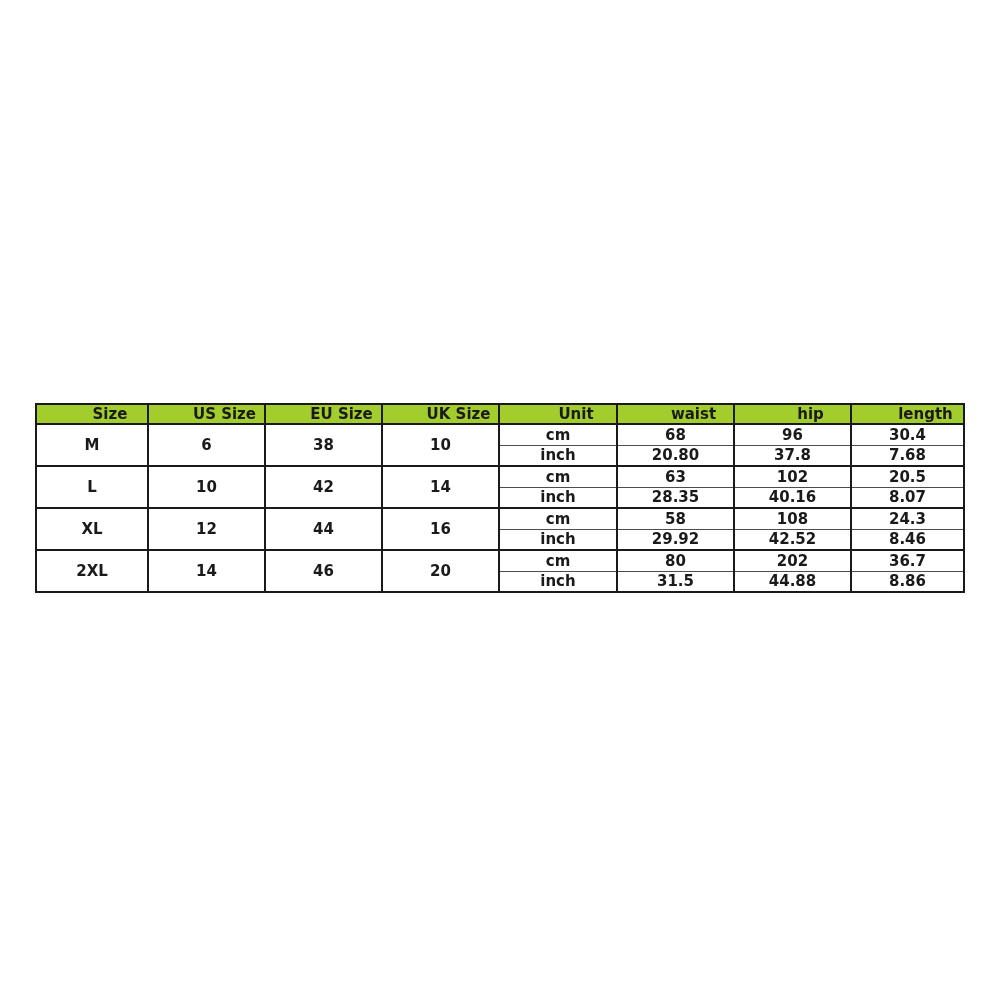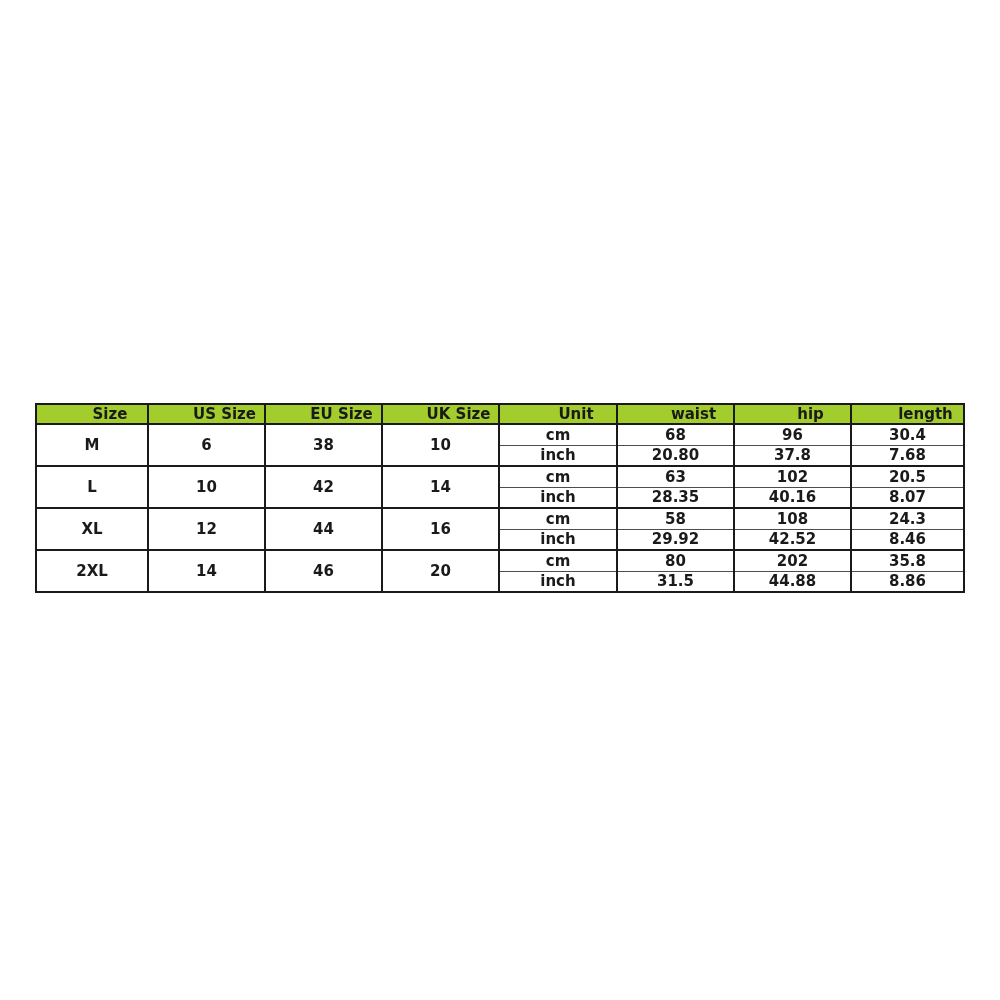--- a/index.html
+++ b/index.html
@@ -140,21 +140,21 @@
       </tr>
 
       <tr class="group-first">
         <td rowspan="2">2XL</td>
         <td rowspan="2">14</td>
         <td rowspan="2">46</td>
         <td rowspan="2">20</td>
         <td>cm</td>
         <td>80</td>
         <td>202</td>
-        <td>35.8</td>
+        <td>36.7</td>
       </tr>
       <tr class="last-row">
         <td>inch</td>
         <td>31.5</td>
         <td>44.88</td>
         <td>8.86</td>
       </tr>
 
     </tbody>
   </table>

